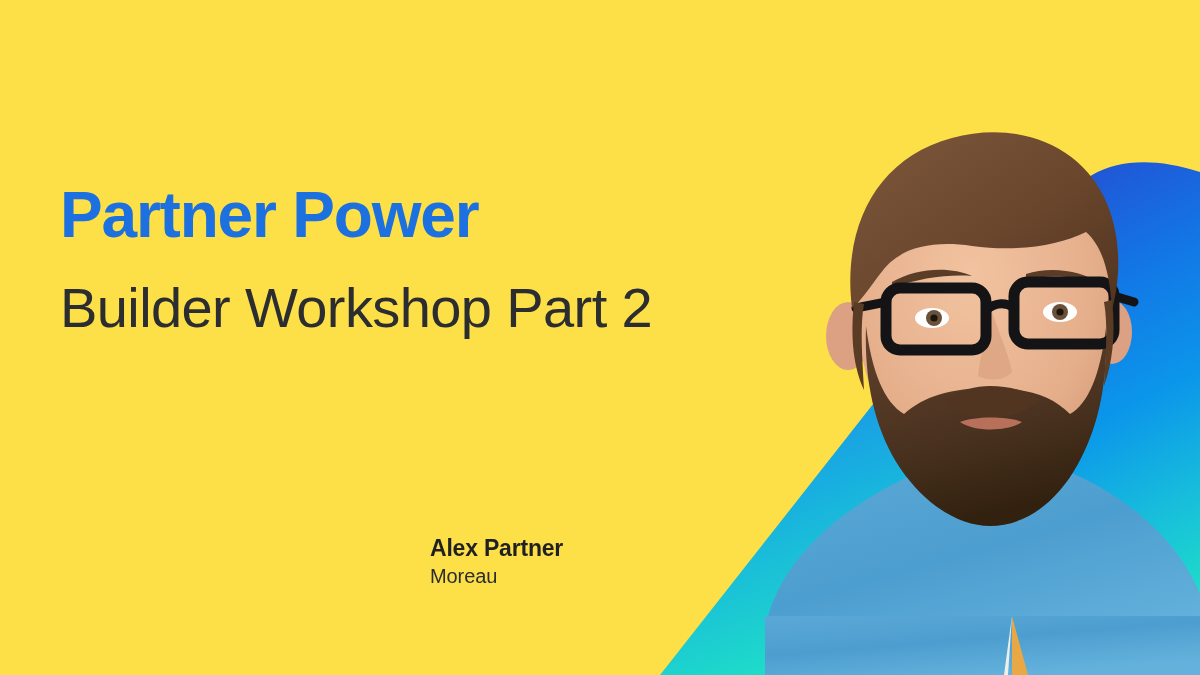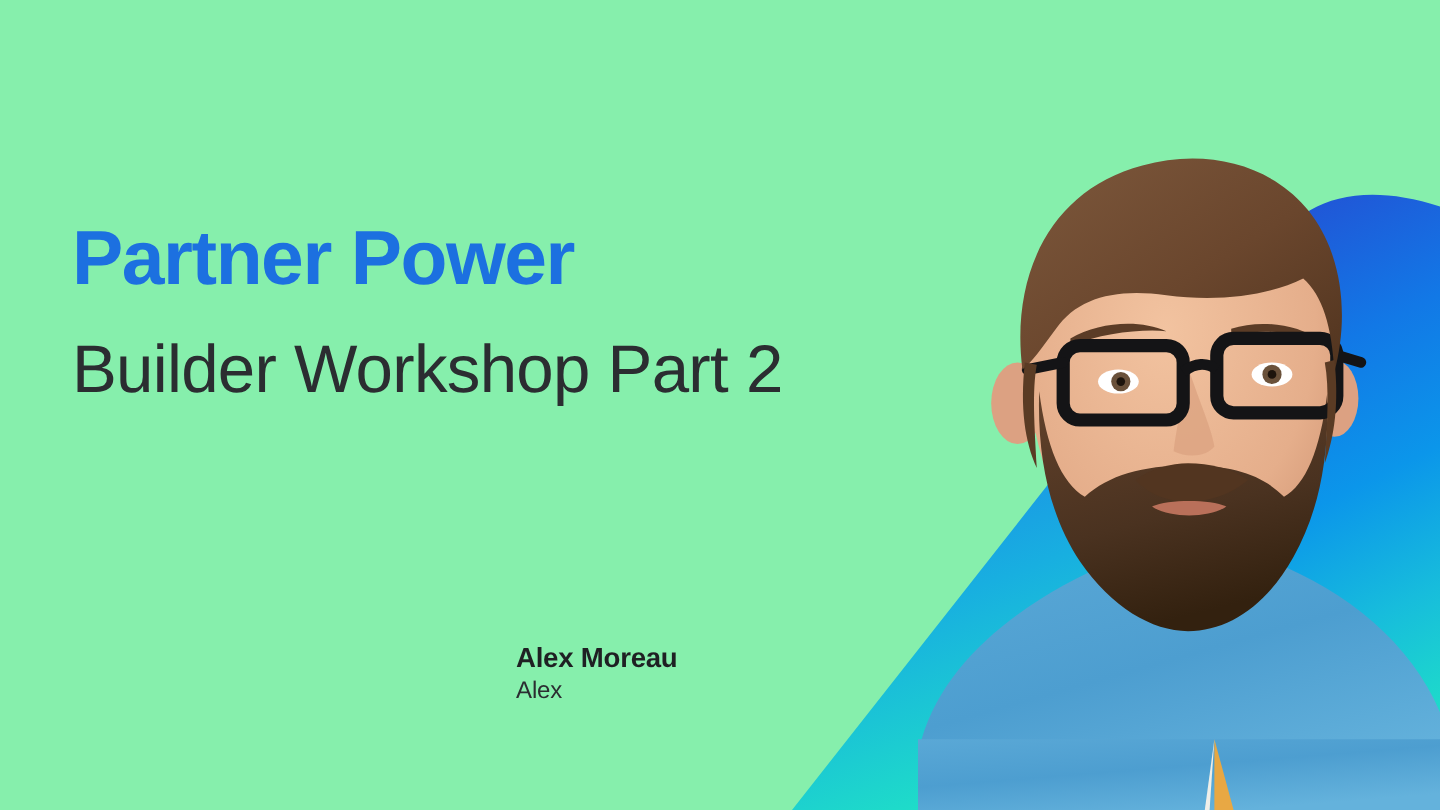--- a/index.html
+++ b/index.html
@@ -5,21 +5,21 @@
   html, body {
     margin: 0;
     padding: 0;
     background: #ffffff;
   }
   #slide {
     position: relative;
     width: 1200px;
     height: 675px;
     overflow: hidden;
-    background: #86efac;
+    background: #fde047;
     font-family: "Liberation Sans", sans-serif;
     -webkit-font-smoothing: antialiased;
   }
 
   
   #graphic {
     position: absolute;
     top: 0;
     right: 0;
     width: 560px;
@@ -238,17 +238,17 @@
       </g>
     </svg>
   </div>
 
   <div id="title-block">
     <div class="t-line">Partner Power</div>
     <div class="t-sub">Builder Workshop Part 2</div>
   </div>
 
   <div id="speaker-block">
-    <div class="sp-name">Alex Moreau</div>
-    <div class="sp-role">Alex</div>
+    <div class="sp-name">Alex Partner</div>
+    <div class="sp-role">Moreau</div>
   </div>
 
 </div>
 
 </body></html>

